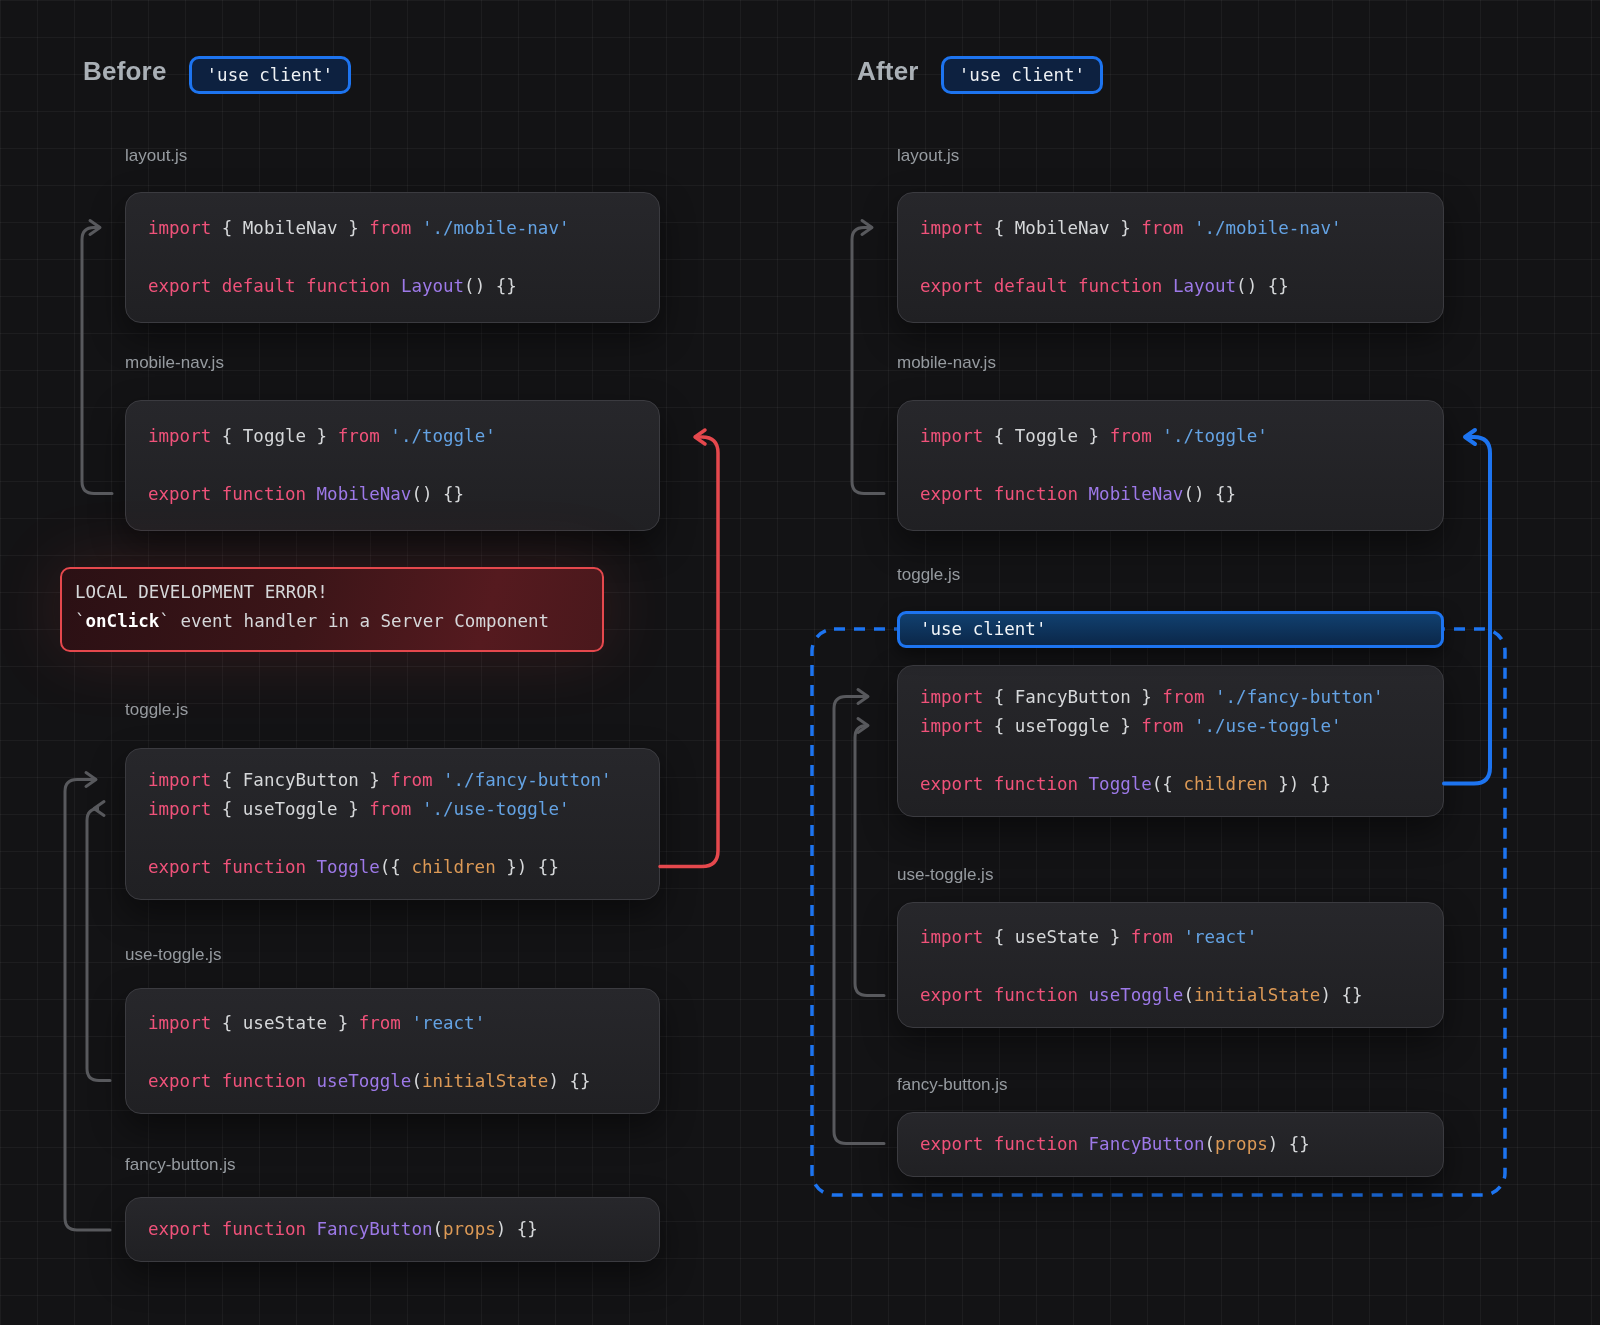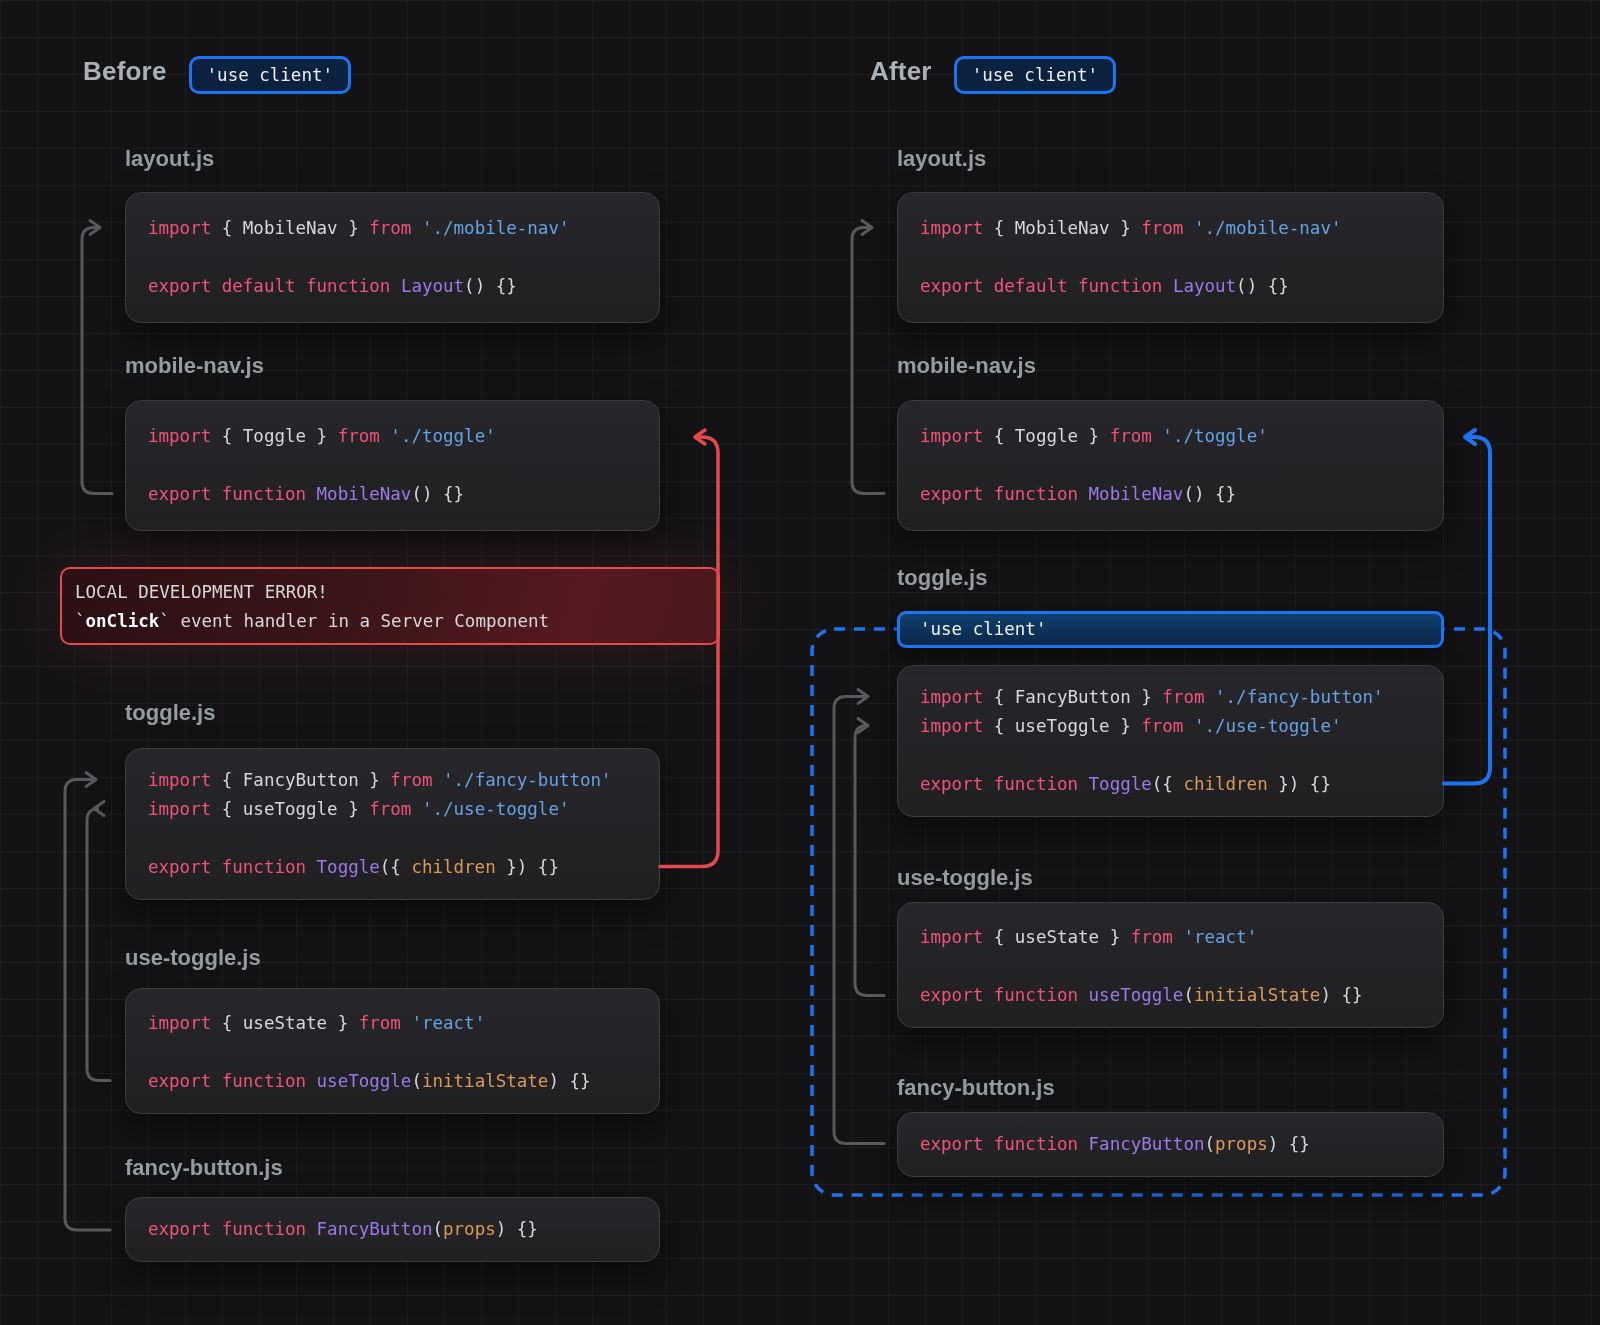--- a/index.html
+++ b/index.html
@@ -18,45 +18,45 @@
   #over-layer  { z-index:6; }
 
   .heading-row { position:absolute; z-index:3; display:flex; align-items:flex-start; gap:22px; }
   .heading { font-size:26px; font-weight:700; color:#aab0b6; letter-spacing:.2px; }
   .client-badge {
     display:inline-block; border:3px solid #1d74f0; border-radius:10px;
     background:#0d2140; color:#eef1f4; padding:6px 15px;
     font-family:"DejaVu Sans Mono", monospace; font-size:17.5px; white-space:pre;
   }
 
-  .file-label { position:absolute; z-index:3; font-size:22px; color:#969ba0;font-weight:bold; }
+  .file-label { position:absolute; z-index:3; font-size:17px; color:#969ba0; }
 
   .code-box {
     position:absolute; z-index:3; width:535px;
     background:linear-gradient(180deg,#27272b 0%, #202023 100%);
     border:1.5px solid #3b3b40; border-radius:16px;
     box-shadow:0 14px 34px rgba(0,0,0,.45);
     padding:20px 0 17px 22px;
     font-family:"DejaVu Sans Mono", monospace; font-size:17.5px; color:#d6d8da;
   }
   .right .code-box { width:547px; }
   .cl { height:29px; line-height:29px; white-space:pre; }
   .s-kw { color:#f0527a; }
   .s-st { color:#64a3e4; }
   .s-fn { color:#9d79e8; }
   .s-ar { color:#dd9a56; }
   .s-pl { color:#d6d8da; }
   .s-b  { color:#ffffff; font-weight:700; }
 
   .error-box {
-    position:absolute; z-index:4; left:60px; top:567px; width:660px;
+    position:absolute; z-index:4; left:60px; top:567px; width:544px;
     border:2px solid #e5484d; border-radius:10px;
     background:linear-gradient(105deg,#2b1014 0%, #3c1518 45%, #551a1f 78%, #4a181c 100%);
     box-shadow:0 0 70px rgba(229,72,77,.16);
-    padding:9px 0 7px 13px;
+    padding:9px 0 14px 13px;
     font-family:"DejaVu Sans Mono", monospace; font-size:17.5px; color:#f2eeee;
   }
 
   .client-banner {
     position:absolute; z-index:5; left:897px; top:611px; width:547px; height:37px;
     border:3px solid #1d74f0; border-radius:9px;
     background:linear-gradient(180deg,#11406f 0%, #0b2749 100%);
     box-shadow:0 6px 18px rgba(0,0,0,.5);
     font-family:"DejaVu Sans Mono", monospace; font-size:17.5px; color:#f3f6f9;
     line-height:30px; padding-left:20px; white-space:pre;
@@ -111,21 +111,21 @@
         <div class="cl"><span class="s-kw">export function </span><span class="s-fn">useToggle</span><span class="s-pl">(</span><span class="s-ar">initialState</span><span class="s-pl">) {}</span></div>
       </div>
 
     <div class="file-label" style="left:125px; top:1155px;">fancy-button.js</div>
     <div class="code-box" style="left:125px; top:1197px; padding-top:17px; padding-bottom:17px;">
         <div class="cl"><span class="s-kw">export function </span><span class="s-fn">FancyButton</span><span class="s-pl">(</span><span class="s-ar">props</span><span class="s-pl">) {}</span></div>
       </div>
   </div>
 
   <div class="right">
-    <div class="heading-row" style="left:857px; top:56px;margin-left:13px;">
+    <div class="heading-row" style="left:857px; top:56px;">
       <span class="heading">After</span>
       <span class="client-badge">'use client'</span>
     </div>
 
     <div class="file-label" style="left:897px; top:146px;">layout.js</div>
     <div class="code-box" style="left:897px; top:192px; padding-top:21px; padding-bottom:21px;">
         <div class="cl"><span class="s-kw">import</span><span class="s-pl"> { MobileNav } </span><span class="s-kw">from</span><span class="s-pl"> </span><span class="s-st">'./mobile-nav'</span></div>
         <div class="cl">&nbsp;</div>
         <div class="cl"><span class="s-kw">export default function </span><span class="s-fn">Layout</span><span class="s-pl">() {}</span></div>
       </div>

